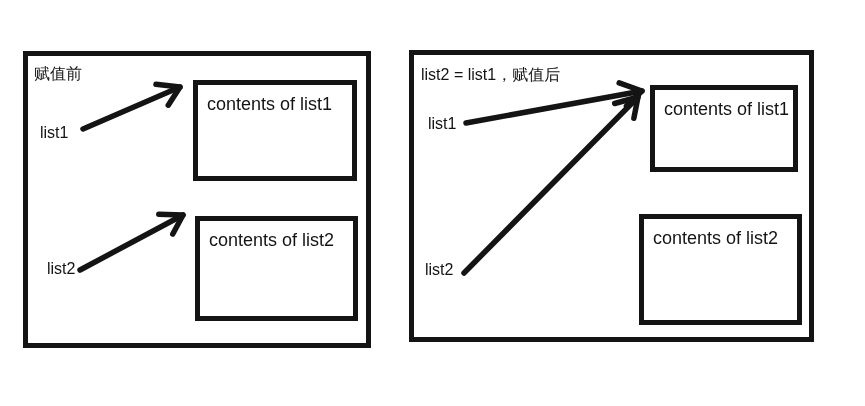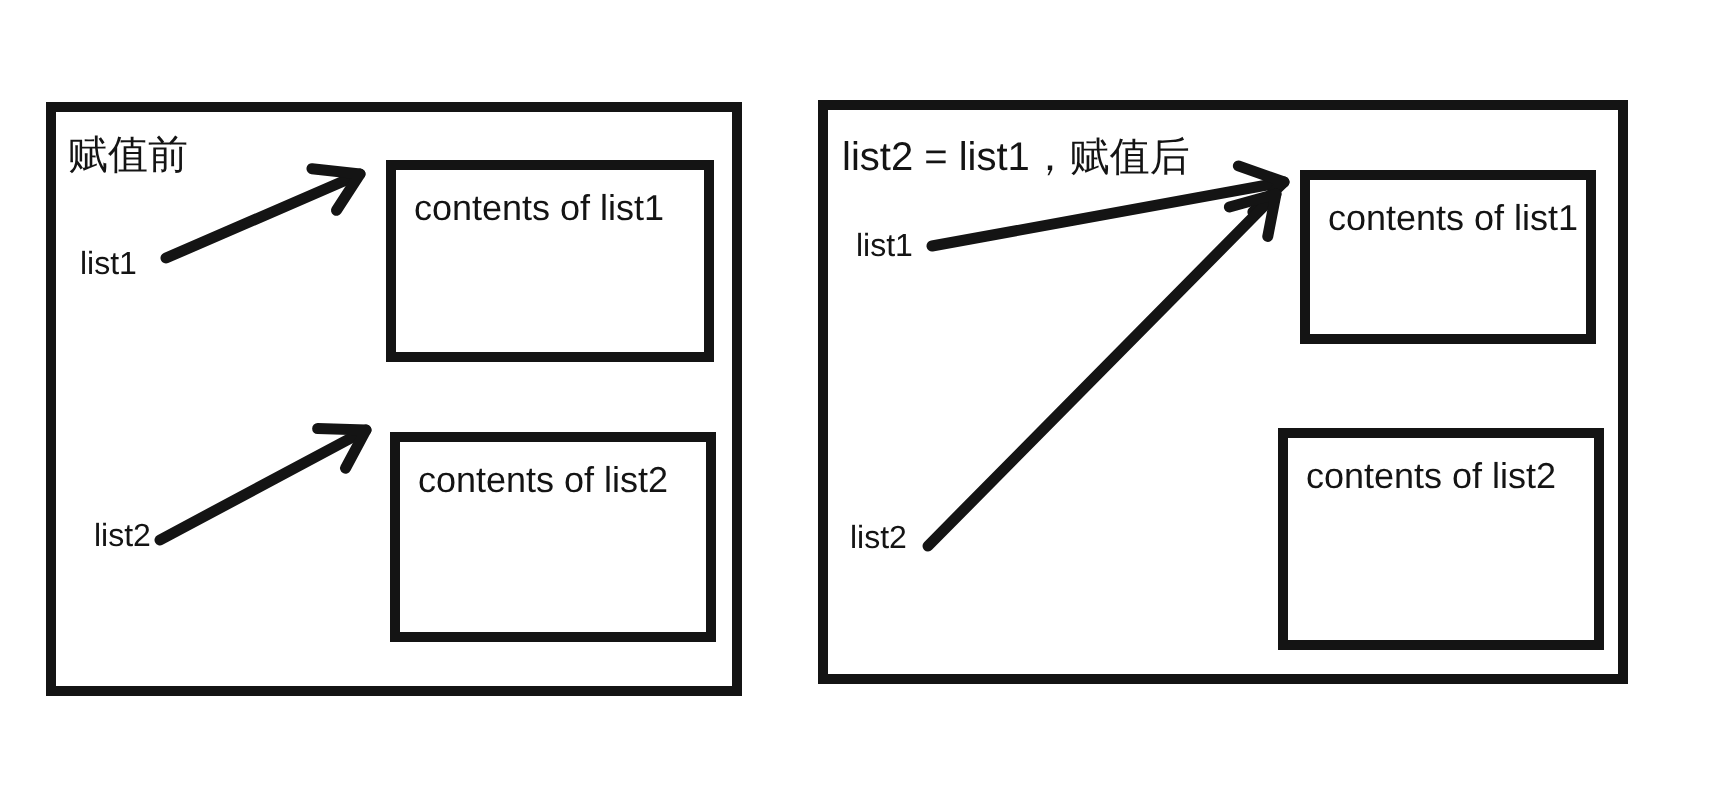--- a/index.html
+++ b/index.html
@@ -15,21 +15,21 @@
   .panel {
     position: absolute;
     box-sizing: border-box;
     border: 5px solid #141414;
     background: #ffffff;
   }
   #panel-before { left: 23px; top: 51px; width: 348px; height: 297px; }
   #panel-after  { left: 409px; top: 50px; width: 405px; height: 292px; }
   .panel-title {
     position: absolute;
-    font-size: 20px;
+    font-size: 16px;
     white-space: nowrap;
   }
   #panel-before .panel-title { left: 6px; top: 8px; }
   #panel-after  .panel-title { left: 7px; top: 10px; }
   .var-label {
     position: absolute;
     font-size: 16px;
     white-space: nowrap;
   }
   .content-box {

